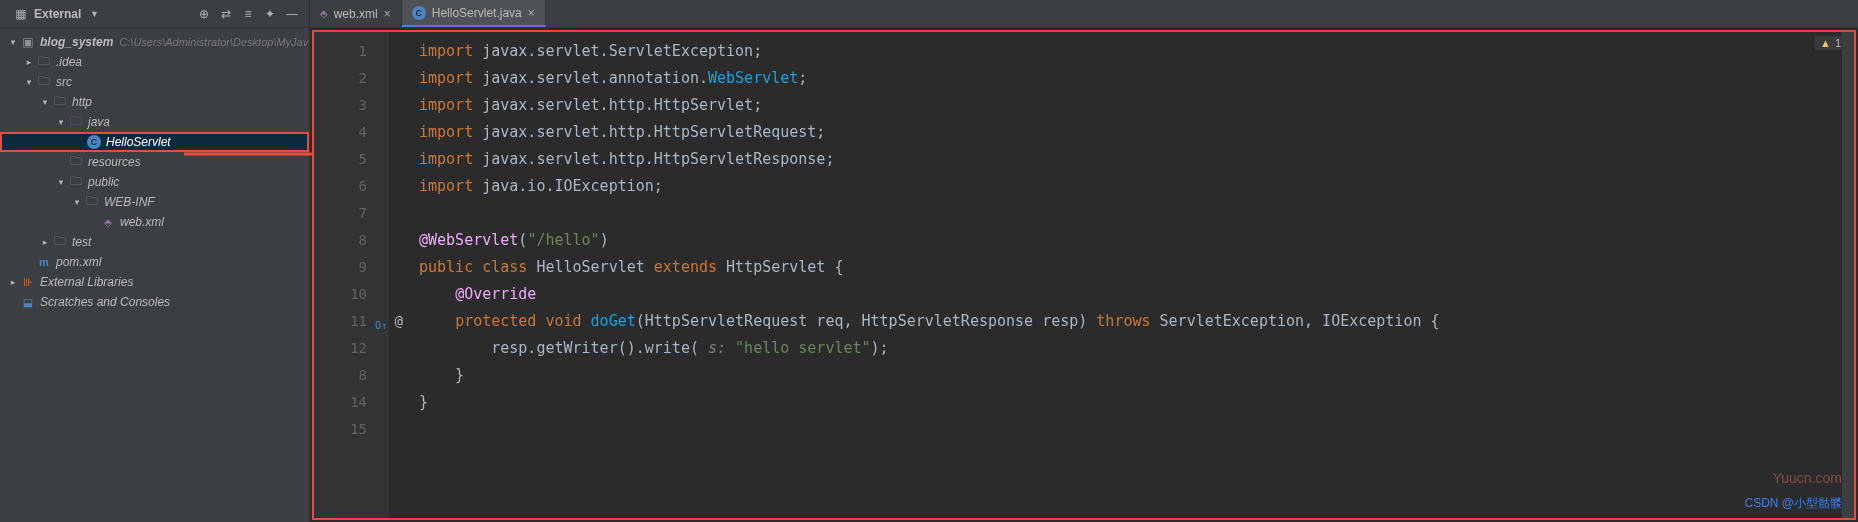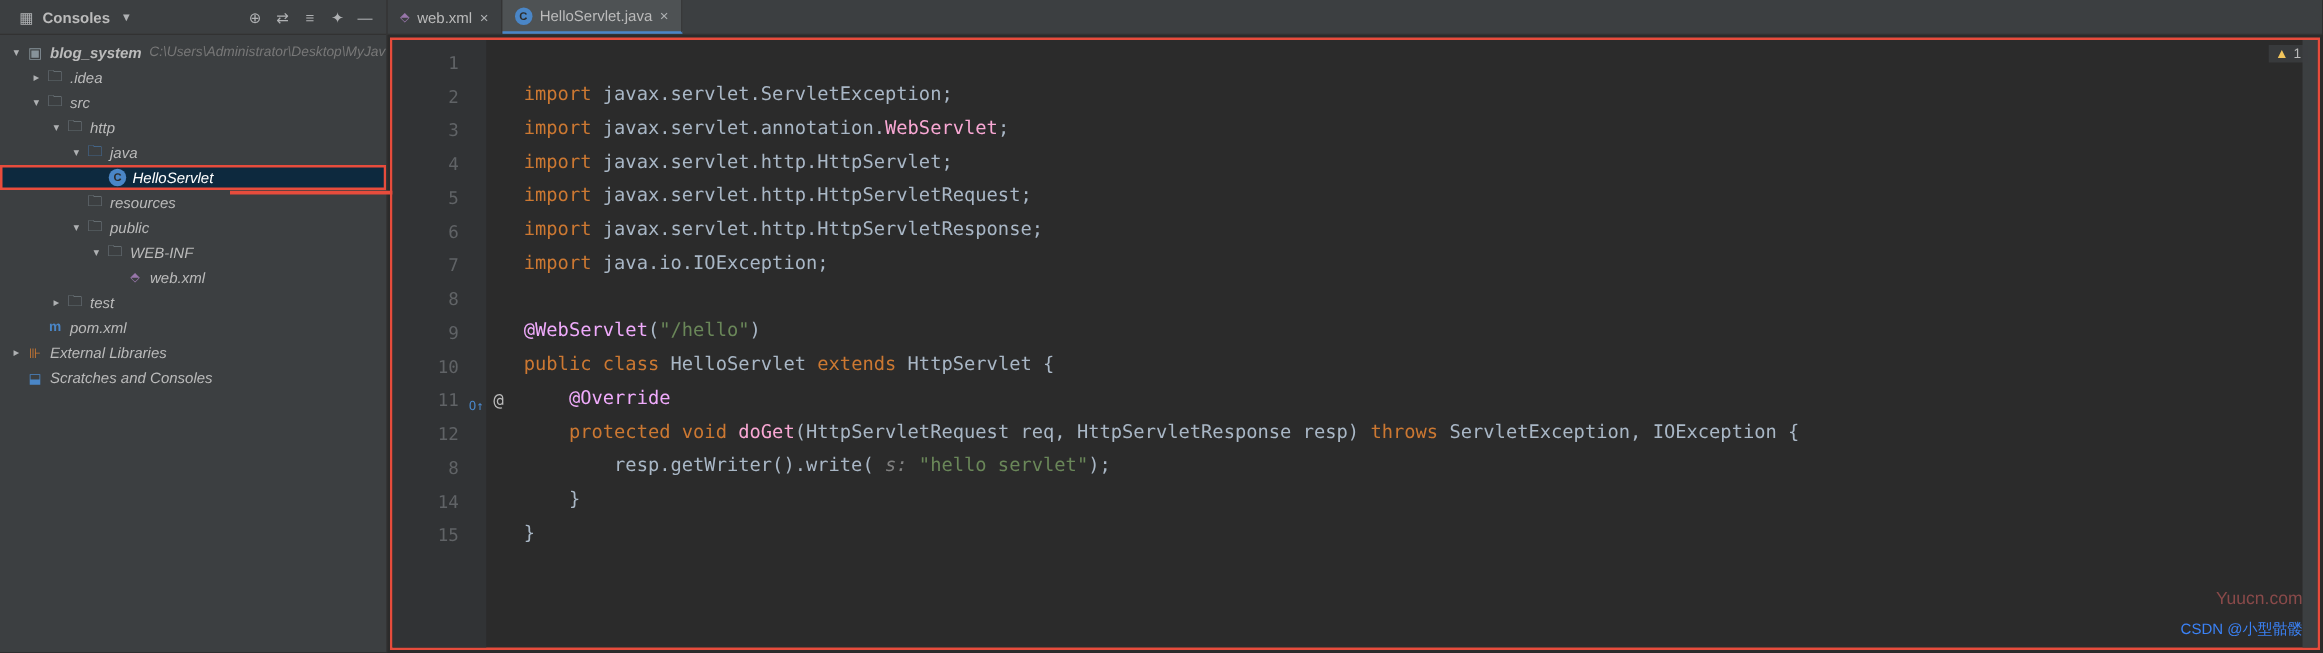--- a/index.html
+++ b/index.html
@@ -141,27 +141,26 @@
     .gutter .at-mark { position:absolute; right:-14px; top:0; color:#bbbbbb; font-size:14px; }
     .code {
       flex: 1;
       padding: 6px 0 0 30px;
       font-family: "Consolas", monospace;
       font-size: 15px;
       line-height: 27px;
       white-space: pre;
       color: #a9b7c6;
       position: relative;
-      margin-top: 24px;
     }
     .kw { color: #cc7832; }
     .ann { color: #f0abfc; }
     .str { color: #6a8759; }
     .type { color: #a9b7c6; }
-    .fn { color: #f9a8d4; }
+    .fn { color: #0ea5e9; }
     .param { color: #808080; font-style: italic; }
     .warn-badge {
       position: absolute; top: 4px; right: 8px;
       color: #bbbbbb; font-size: 11px;
       background: rgba(60,63,65,0.8);
       padding: 1px 5px;
       display: flex; align-items: center; gap: 4px;
     }
     .warn-badge .tri { color: #f2c55c; }
     .arrow-annotation {
@@ -190,21 +189,21 @@
       width: 12px;
       background: #3c3f41;
     }
   </style>
 </head>
 <body>
 
 <div class="sidebar">
   <div class="project-header">
     <span class="ico">▦</span>
-    <span class="title">Consoles</span>
+    <span class="title">External</span>
     <span class="ico" style="font-size:9px;">▼</span>
     <span class="spacer"></span>
     <span class="ico">⊕</span>
     <span class="ico">⇄</span>
     <span class="ico">≡</span>
     <span class="ico">✦</span>
     <span class="ico">—</span>
   </div>
   <div class="tree">
     <div class="tree-row indent-0">

